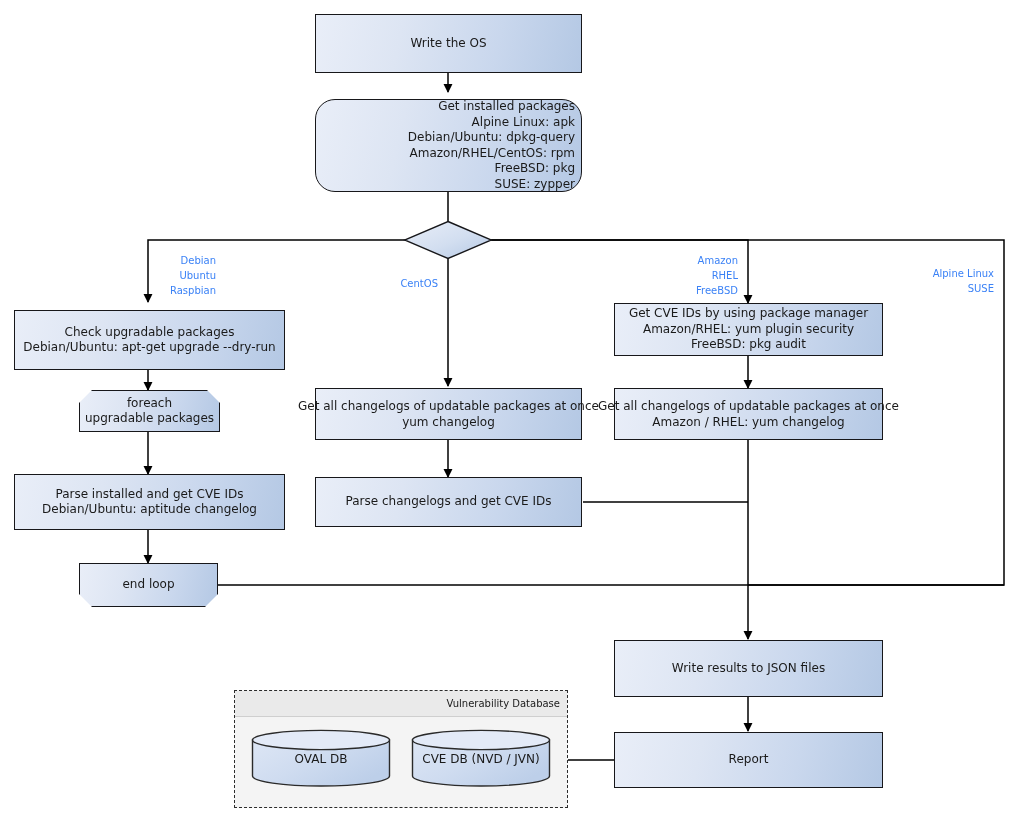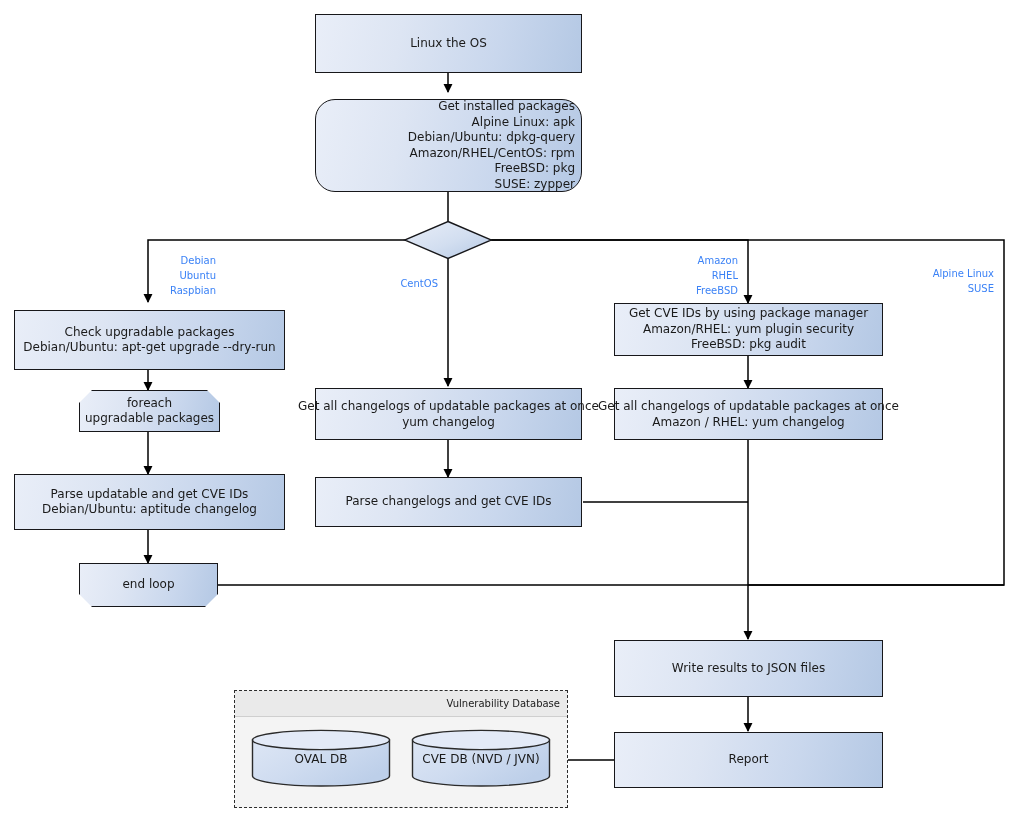--- a/index.html
+++ b/index.html
@@ -172,21 +172,21 @@
 
       <path d="M 748 585 L 748 639" marker-end="url(#arrow)"></path>
 
       <path d="M 748 697 L 748 731" marker-end="url(#arrow)"></path>
 
       <path d="M 568 760 L 614 760"></path>
     </g>
   </svg>
 
   <div class="node proc" style="left:315px; top:14px; width:267px; height:59px;">
-    <span class="lbl">Linux the OS</span>
+    <span class="lbl">Write the OS</span>
   </div>
 
   <div class="node proc ralign" style="left:315px; top:99px; width:267px; height:93px;">
     <div class="lbl">
       <div>Get installed packages</div>
       <div>Alpine Linux: apk</div>
       <div>Debian/Ubuntu: dpkg-query</div>
       <div>Amazon/RHEL/CentOS: rpm</div>
       <div>FreeBSD: pkg</div>
       <div>SUSE: zypper</div>
@@ -236,21 +236,21 @@
 
   <div class="node proc" style="left:14px; top:310px; width:271px; height:60px;">
     <div class="lbl">
       <div>Check upgradable packages</div>
       <div>Debian/Ubuntu: apt-get upgrade --dry-run</div>
     </div>
   </div>
 
   <div class="node proc" style="left:14px; top:474px; width:271px; height:56px;">
     <div class="lbl">
-      <div>Parse updatable and get  CVE IDs</div>
+      <div>Parse installed and get  CVE IDs</div>
       <div>Debian/Ubuntu: aptitude changelog</div>
     </div>
   </div>
 
   <div class="node loop-end" style="left:79px; top:563px; width:139px; height:44px;">
     <span class="lbl">end loop</span>
   </div>
 
   <div class="node proc spill" style="left:315px; top:388px; width:267px; height:52px;">
     <div class="lbl">

